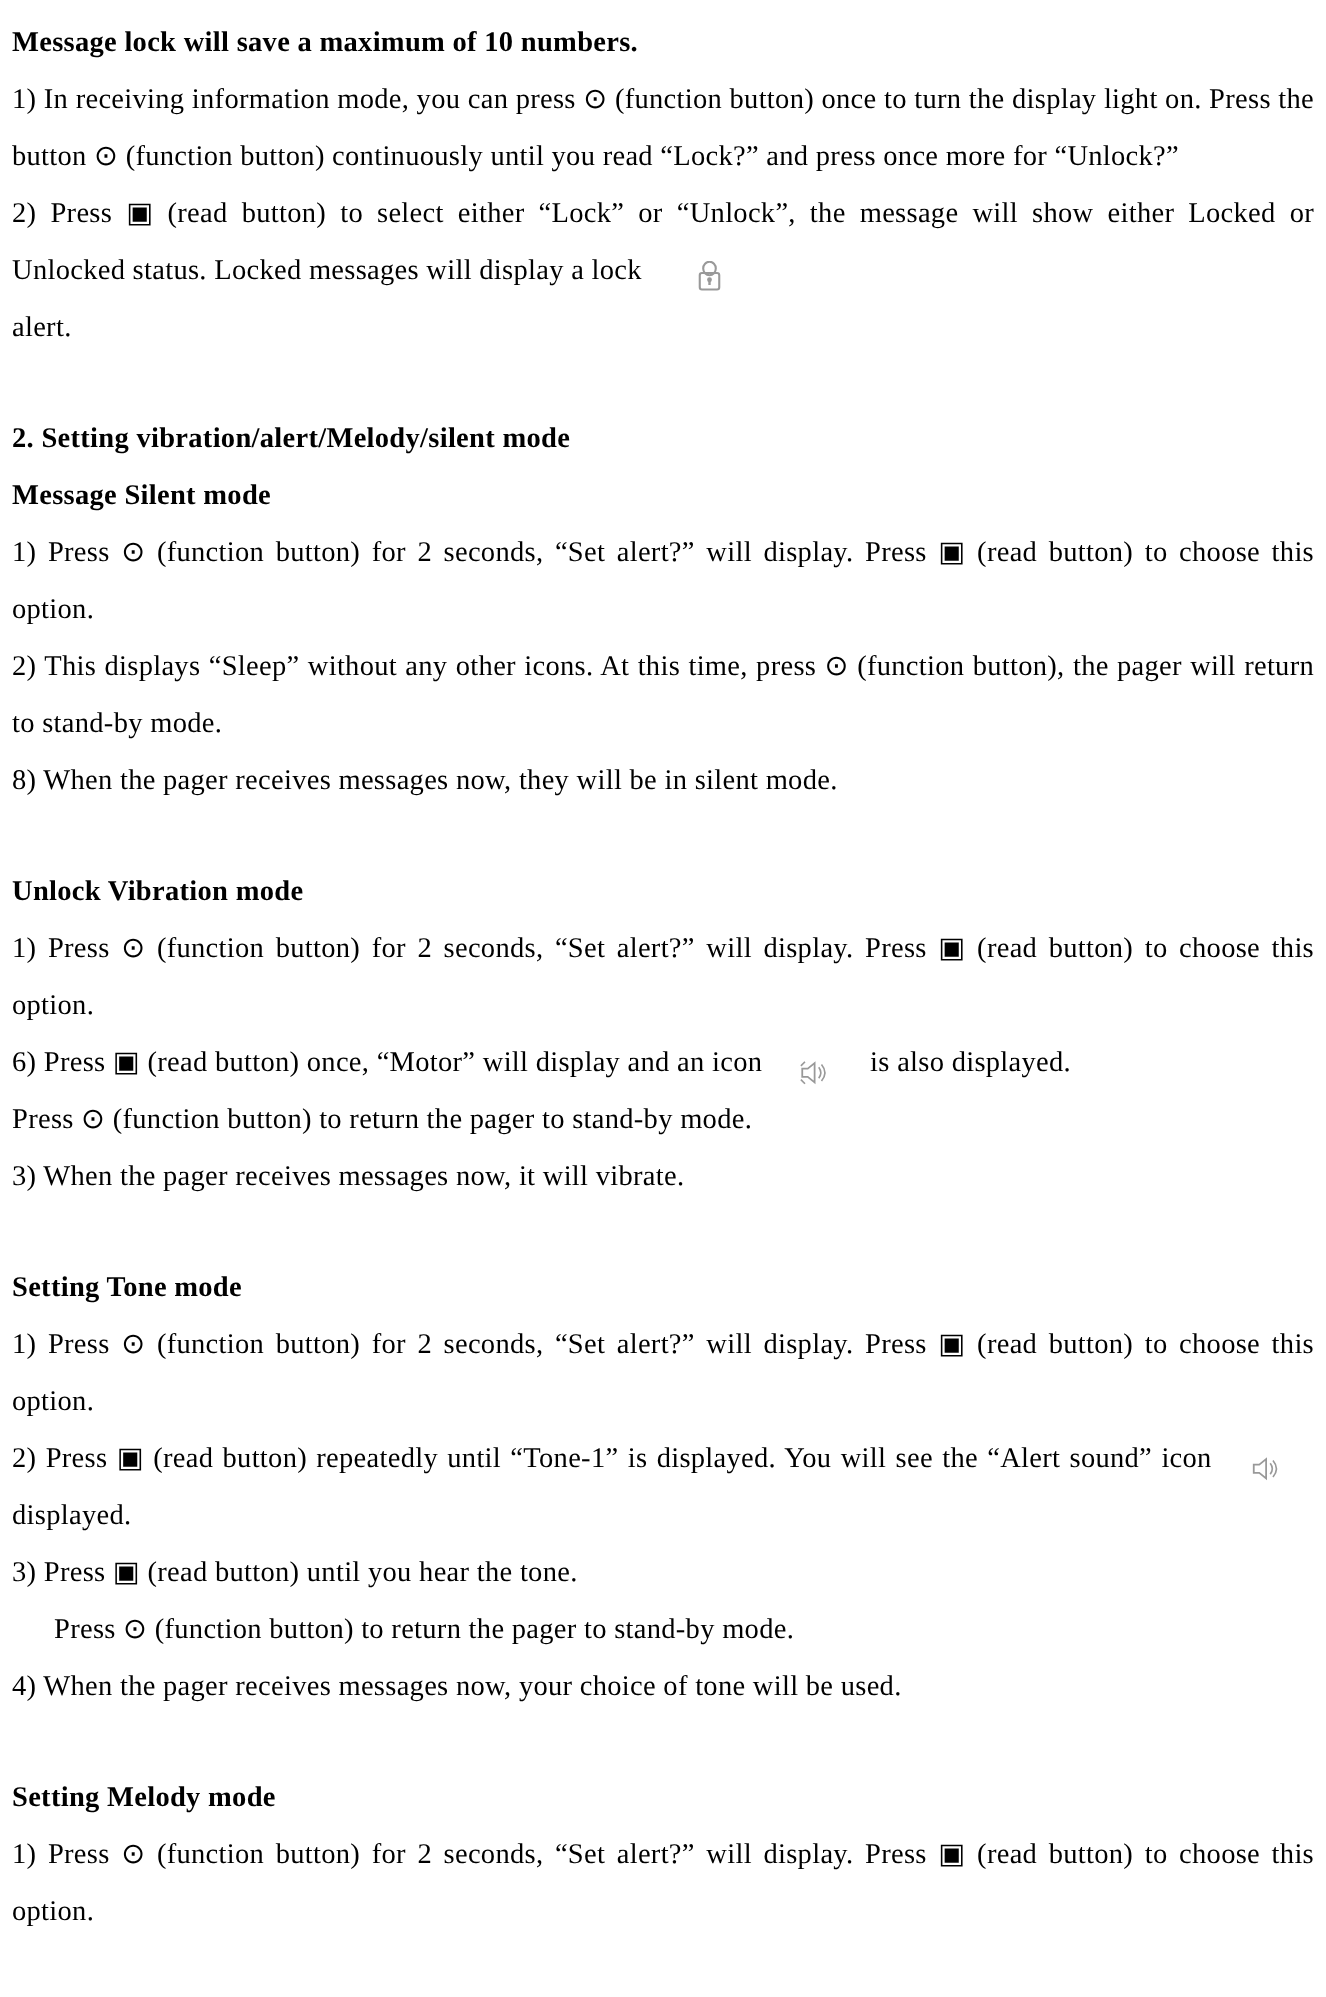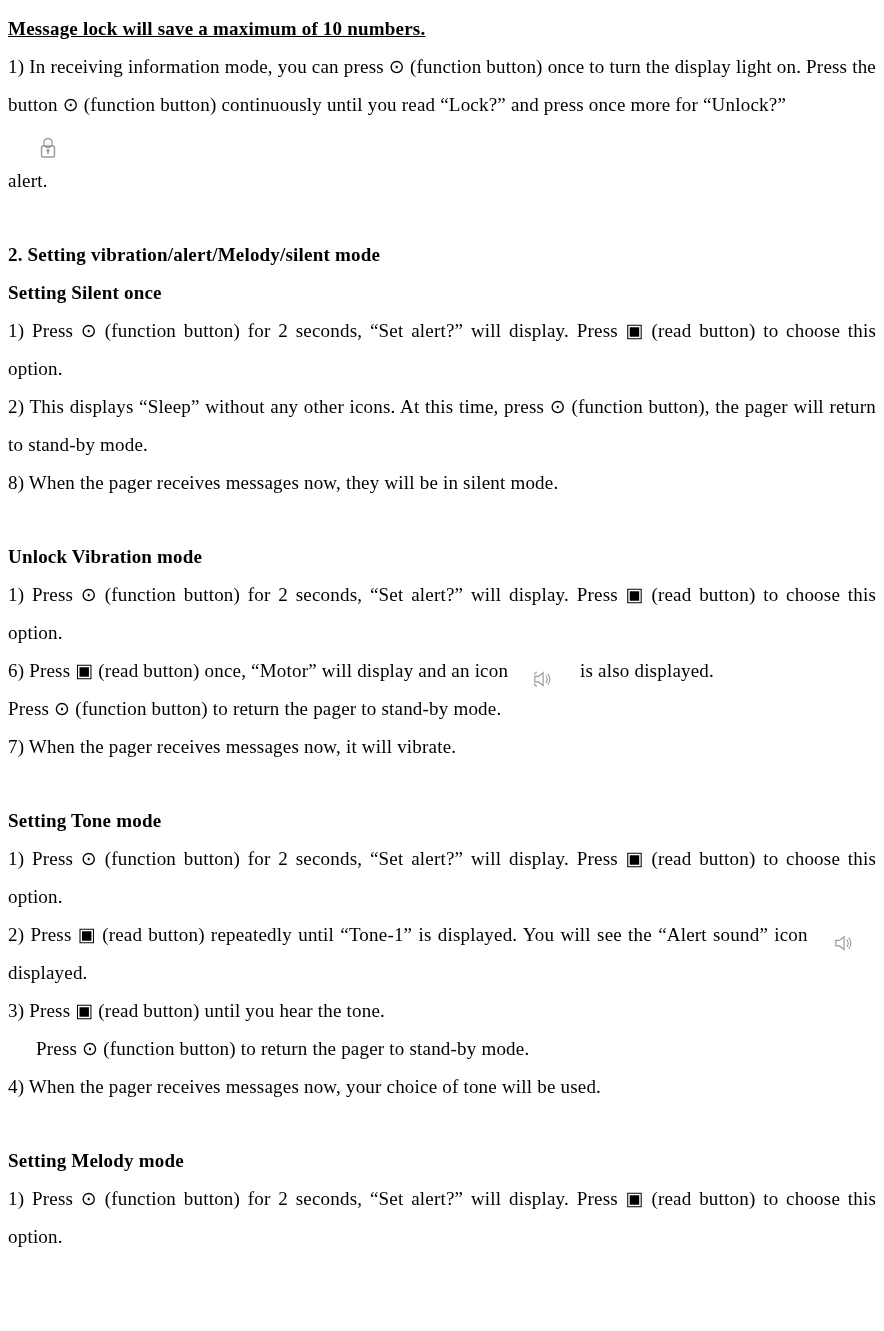--- a/index.html
+++ b/index.html
@@ -10,21 +10,20 @@
       max-width: 884px;
       margin: 0;
       padding: 10px 8px;
       text-align: justify;
       letter-spacing: 0.2px;
     }
     .bold {
       font-weight: bold;
     }
     .underline {
-      text-decoration: underline;
     }
     .para {
       margin: 0;
     }
     .blank-line {
       height: 1.9em;
     }
     .icon-lock {
       display: inline-block;
       width: 20px;
@@ -43,35 +42,36 @@
       margin-left: 28px;
     }
   </style>
 </head>
 <body>
 
 <p class="para bold underline">Message lock will save a maximum of 10 numbers.</p>
 
 <p class="para">1) In receiving information mode, you can press ⊙ (function button) once to turn the display light on.  Press the button ⊙ (function button) continuously until you read “Lock?” and press once more for “Unlock?”</p>
 <p class="para">
+  <span>2) Press ▣ (read button) to select either “Lock” or “Unlock”, the message will show either Locked or Unlocked status.   Locked messages will display a lock</span>
   <span class="icon-lock">
     <svg viewBox="0 0 20 22">
       <ellipse cx="10" cy="5" rx="4.2" ry="4.5" fill="none" stroke="#999" stroke-width="1.4"></ellipse>
       <rect x="3.5" y="8" width="13" height="11" rx="1.5" fill="none" stroke="#999" stroke-width="1.4"></rect>
       <circle cx="10" cy="12.5" r="1.6" fill="#999"></circle>
       <rect x="9.2" y="13" width="1.6" height="3" fill="#999"></rect>
     </svg>
   </span>
 </p>
 <p class="para"> alert.</p>
 
 <div class="blank-line"></div>
 
 <p class="para bold">2. Setting vibration/alert/Melody/silent mode</p>
-<p class="para bold">Setting Silent once</p>
+<p class="para bold">Message Silent mode</p>
 <p class="para">1) Press ⊙ (function button) for 2 seconds, “Set alert?” will display.  Press ▣ (read button) to choose this option.</p>
 <p class="para">2) This displays “Sleep” without any other icons. At this time, press ⊙ (function button),  the pager will return to stand-by mode.</p>
 <p class="para">8) When the pager receives messages now, they will be in silent mode.</p>
 
 <div class="blank-line"></div>
 
 <p class="para bold">Unlock Vibration mode</p>
 <p class="para">1) Press ⊙ (function button) for 2 seconds, “Set alert?” will display.  Press ▣ (read button) to choose this option.</p>
 <p class="para">
   <span>6) Press ▣ (read button) once, “Motor” will display and an icon </span>
@@ -80,21 +80,21 @@
       <path d="M2 7 L6 7 L11 3 L11 17 L6 13 L2 13 Z" fill="none" stroke="#999" stroke-width="1.3"></path>
       <line x1="1" y1="5" x2="4" y2="2" stroke="#999" stroke-width="1.2"></line>
       <line x1="1" y1="15" x2="4" y2="18" stroke="#999" stroke-width="1.2"></line>
       <path d="M14 6 Q17 10 14 14" fill="none" stroke="#999" stroke-width="1.2"></path>
       <path d="M16 4 Q21 10 16 16" fill="none" stroke="#999" stroke-width="1.2"></path>
     </svg>
   </span>
   <span> is also displayed.</span>
 </p>
 <p class="para">Press ⊙ (function button) to return the pager to stand-by mode.</p>
-<p class="para">7) When the pager receives messages now, it will vibrate.</p>
+<p class="para">3) When the pager receives messages now, it will vibrate.</p>
 
 <div class="blank-line"></div>
 
 <p class="para bold">Setting Tone mode</p>
 <p class="para">1) Press ⊙ (function button) for 2 seconds, “Set alert?” will display. Press ▣ (read button) to choose this option.</p>
 <p class="para">
   <span>2) Press ▣ (read button) repeatedly until “Tone-1” is displayed. You will see the “Alert sound” icon </span>
   <span class="icon-speaker">
     <svg viewBox="0 0 24 20">
       <path d="M2 7 L6 7 L11 3 L11 17 L6 13 L2 13 Z" fill="none" stroke="#999" stroke-width="1.3"></path>

